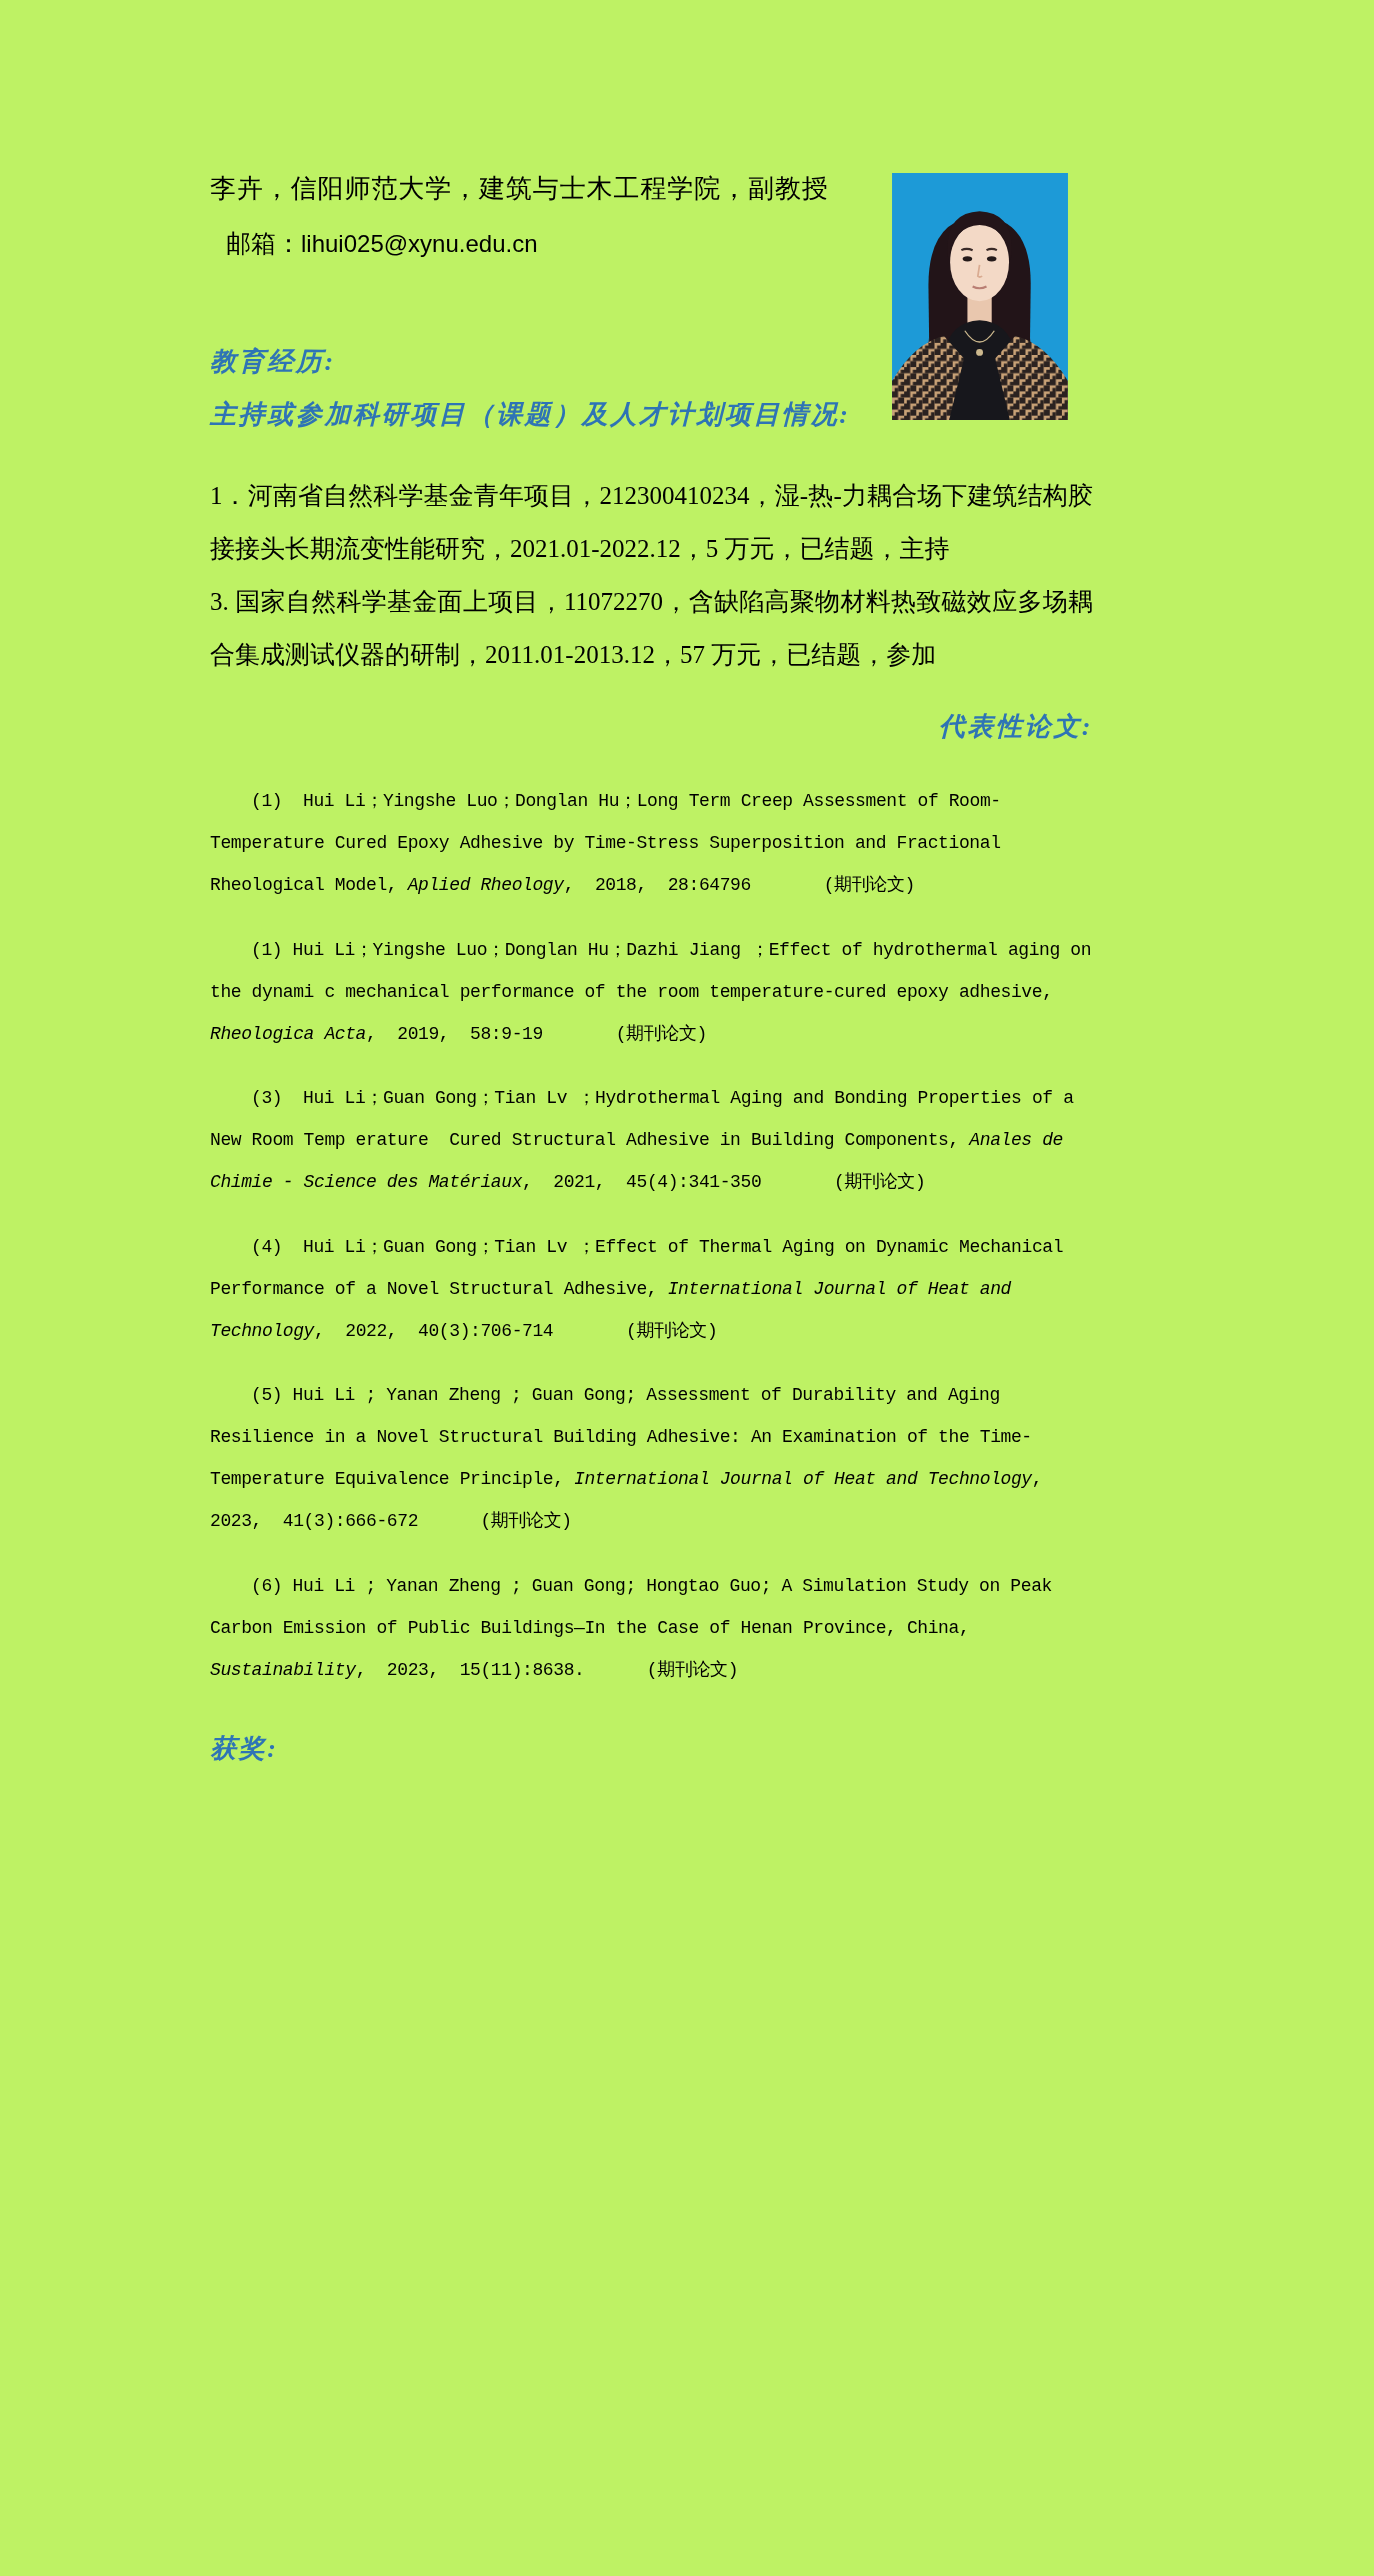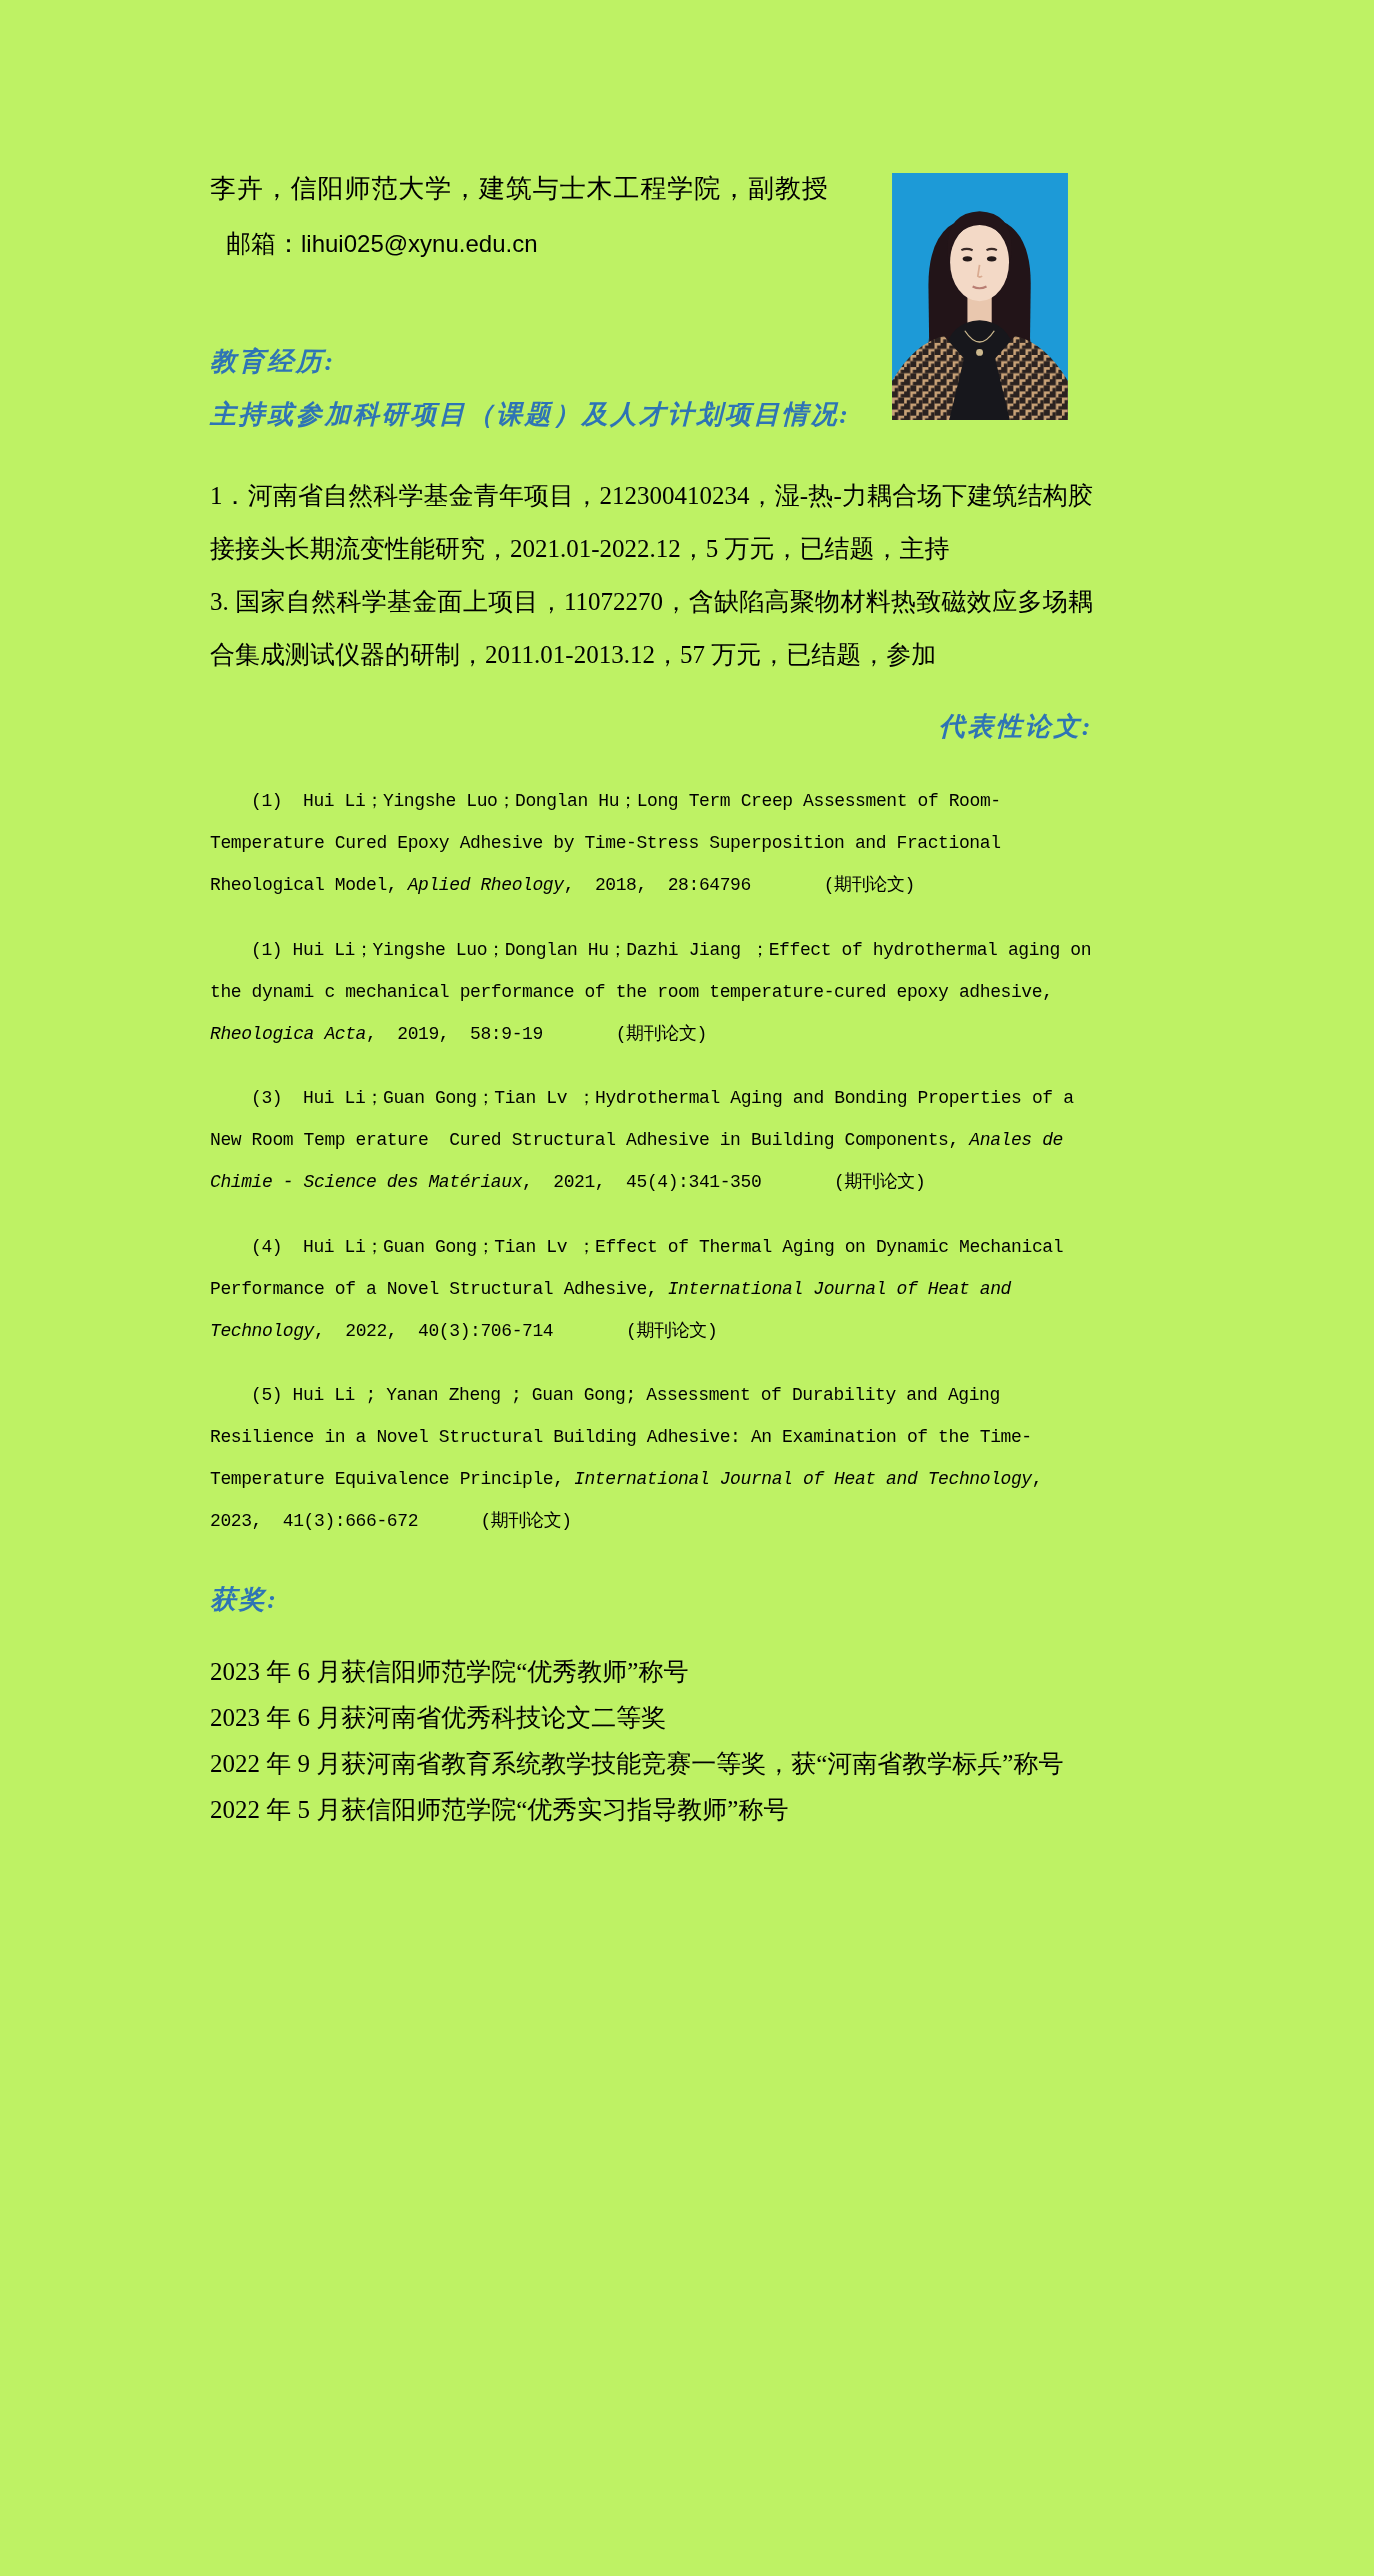--- a/index.html
+++ b/index.html
@@ -149,25 +149,20 @@
       <p class="proj-item">3. 国家自然科学基金面上项目，11072270，含缺陷高聚物材料热致磁效应多场耦合集成测试仪器的研制，2011.01-2013.12，57 万元，已结题，参加</p>
     </div>
 
     <h2 class="section-heading sh-papers" style="color: rgb(46, 116, 181);">代表性论文:</h2>
     <div class="paper-list">
       <p class="paper"><span>(1)  Hui Li；Yingshe Luo；Donglan Hu；Long Term Creep Assessment of Room-Temperature Cured Epoxy Adhesive by Time-Stress Superposition and Fractional Rheological Model, </span><span class="journal">Aplied Rheology</span><span>,  2018,  28:64796       (期刊论文)</span></p>
       <p class="paper"><span>(1) Hui Li；Yingshe Luo；Donglan Hu；Dazhi Jiang ；Effect of hydrothermal aging on the dynami c mechanical performance of the room temperature-cured epoxy adhesive, </span><span class="journal">Rheologica Acta</span><span>,  2019,  58:9-19       (期刊论文)</span></p>
       <p class="paper"><span>(3)  Hui Li；Guan Gong；Tian Lv ；Hydrothermal Aging and Bonding Properties of a New Room Temp erature  Cured Structural Adhesive in Building Components, </span><span class="journal">Anales de Chimie - Science des Matériaux</span><span>,  2021,  45(4):341-350       (期刊论文)</span></p>
       <p class="paper"><span>(4)  Hui Li；Guan Gong；Tian Lv ；Effect of Thermal Aging on Dynamic Mechanical Performance of a Novel Structural Adhesive, </span><span class="journal">International Journal of Heat and Technology</span><span>,  2022,  40(3):706-714       (期刊论文)</span></p>
       <p class="paper"><span>(5) Hui Li ; Yanan Zheng ; Guan Gong; Assessment of Durability and Aging Resilience in a Novel Structural Building Adhesive: An Examination of the Time-Temperature Equivalence Principle, </span><span class="journal">International Journal of Heat and Technology</span><span>,  2023,  41(3):666-672      (期刊论文)</span></p>
+      <p class="paper"><span>(6) Hui Li ; Yanan Zheng ; Guan Gong; Hongtao Guo; A Simulation Study on Peak Carbon Emission of Public Buildings—In the Case of Henan Province, China, </span><span class="journal">Sustainability</span><span>,  2023,  15(11):8638.      (期刊论文)</span></p>
     </div>
 
     <h2 class="section-heading sh-awards" style="color: rgb(46, 116, 181);">获奖:</h2>
-    <div class="award-list">
-      <p class="award-item">2023 年 6 月获信阳师范学院“优秀教师”称号</p>
-      <p class="award-item">2023 年 6 月获河南省优秀科技论文二等奖</p>
-      <p class="award-item">2022 年 9 月获河南省教育系统教学技能竞赛一等奖，获“河南省教学标兵”称号</p>
-      <p class="award-item">2022 年 5 月获信阳师范学院“优秀实习指导教师”称号</p>
-    </div>
 
   </div>
 </div>
 
 
 </body></html>

